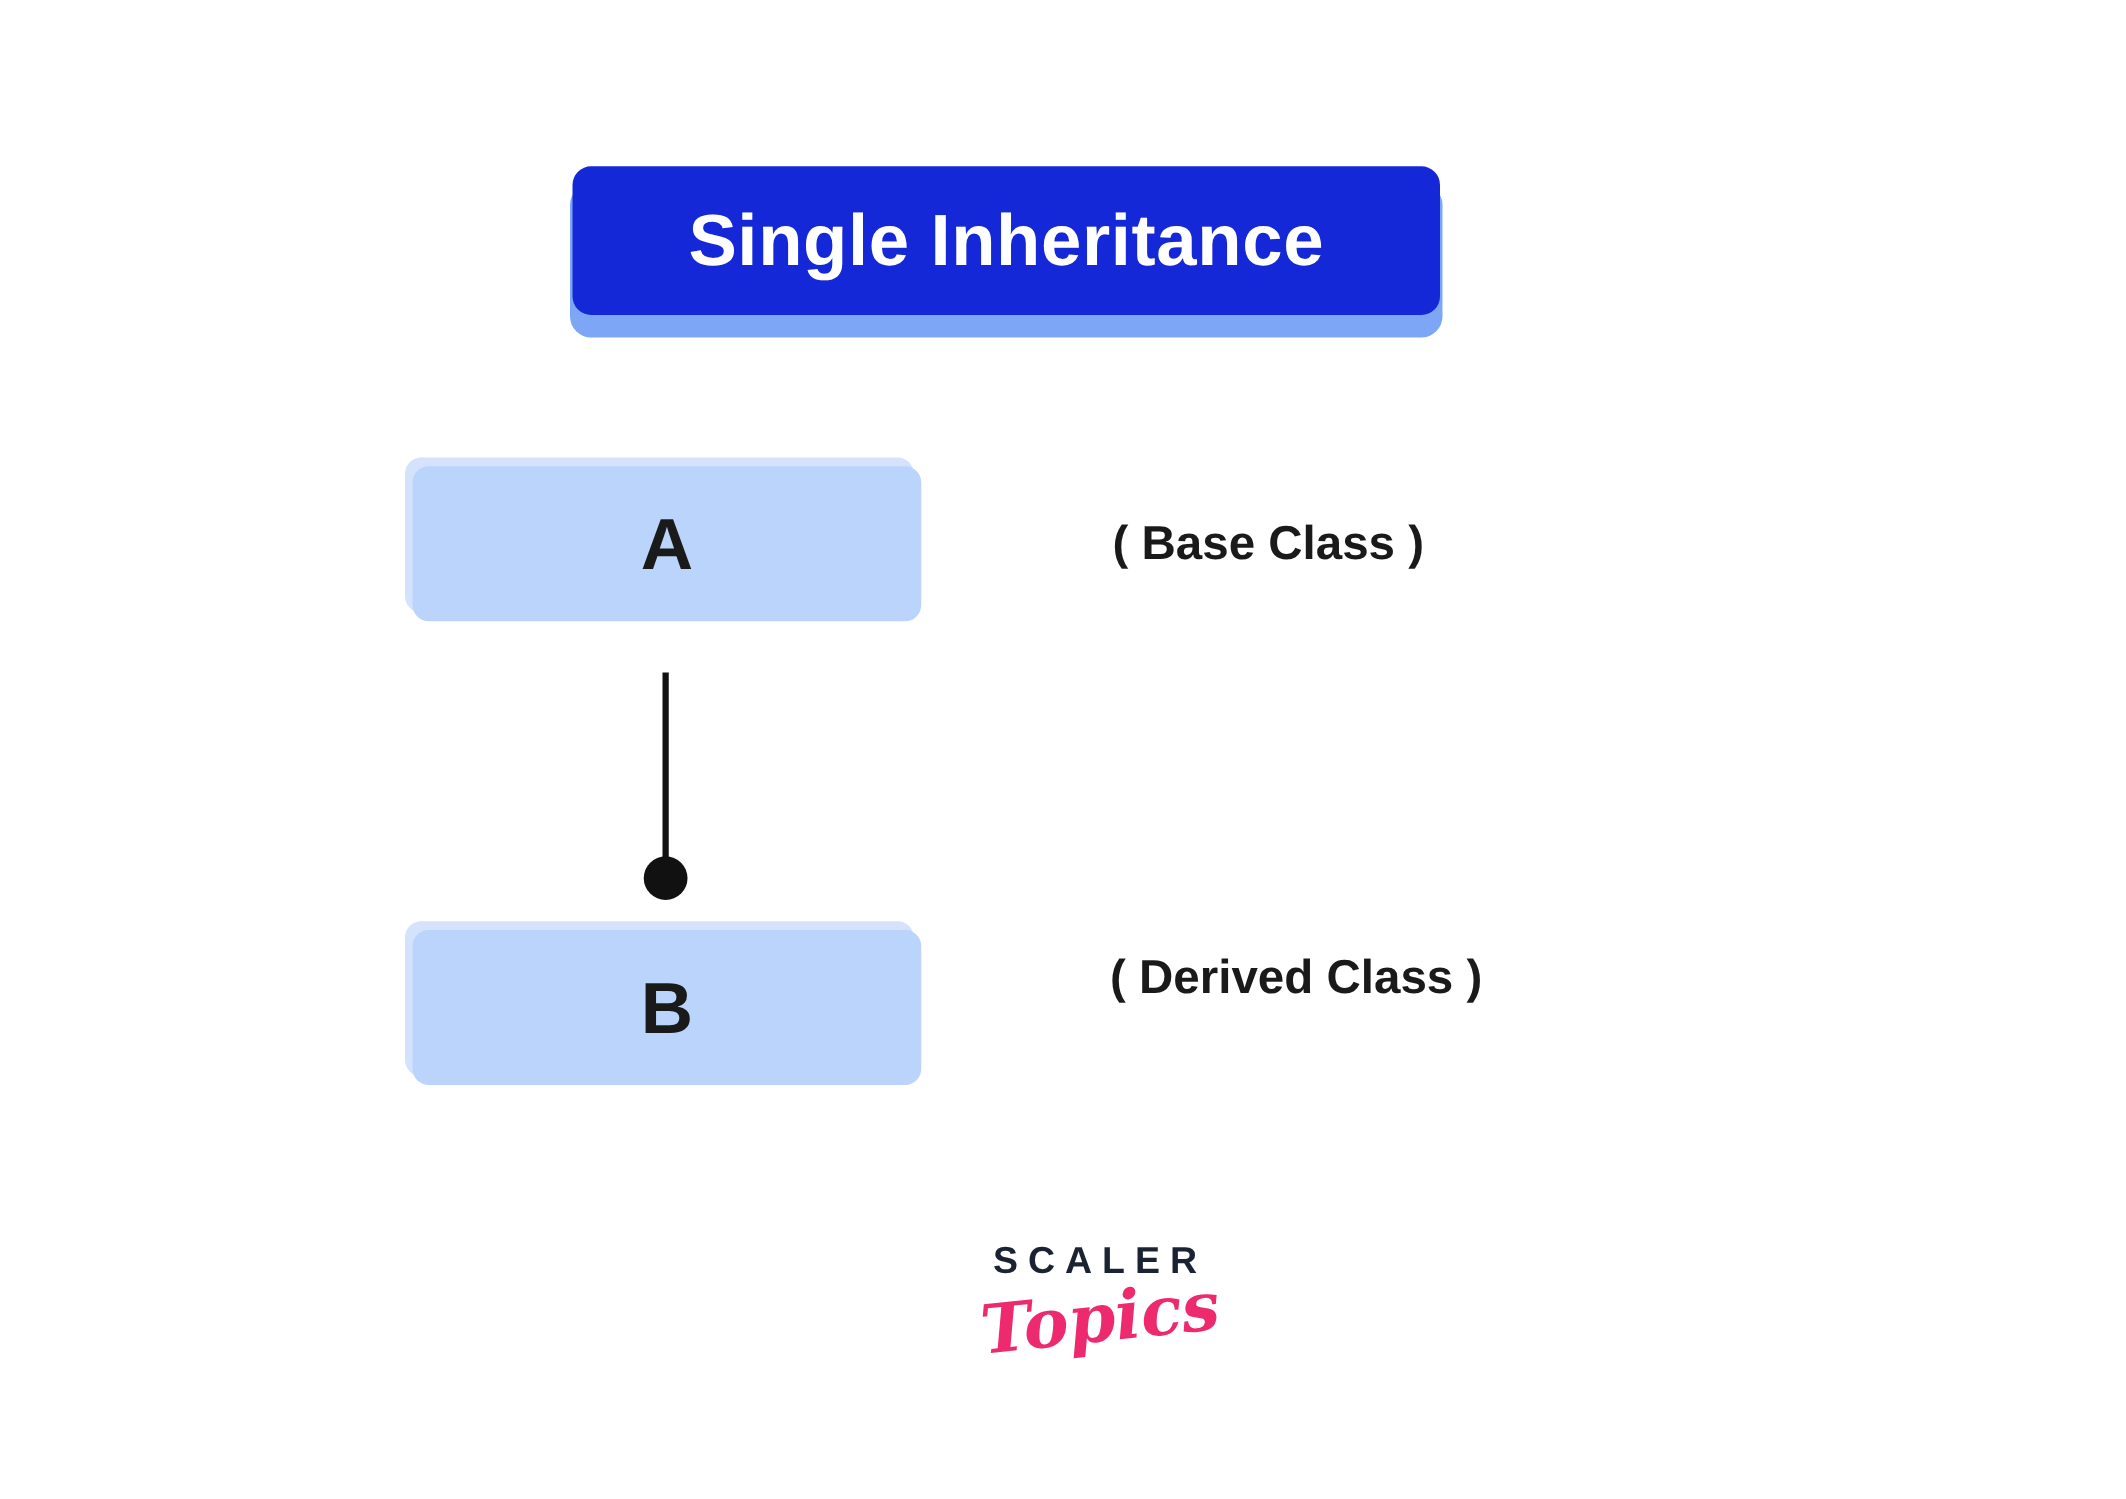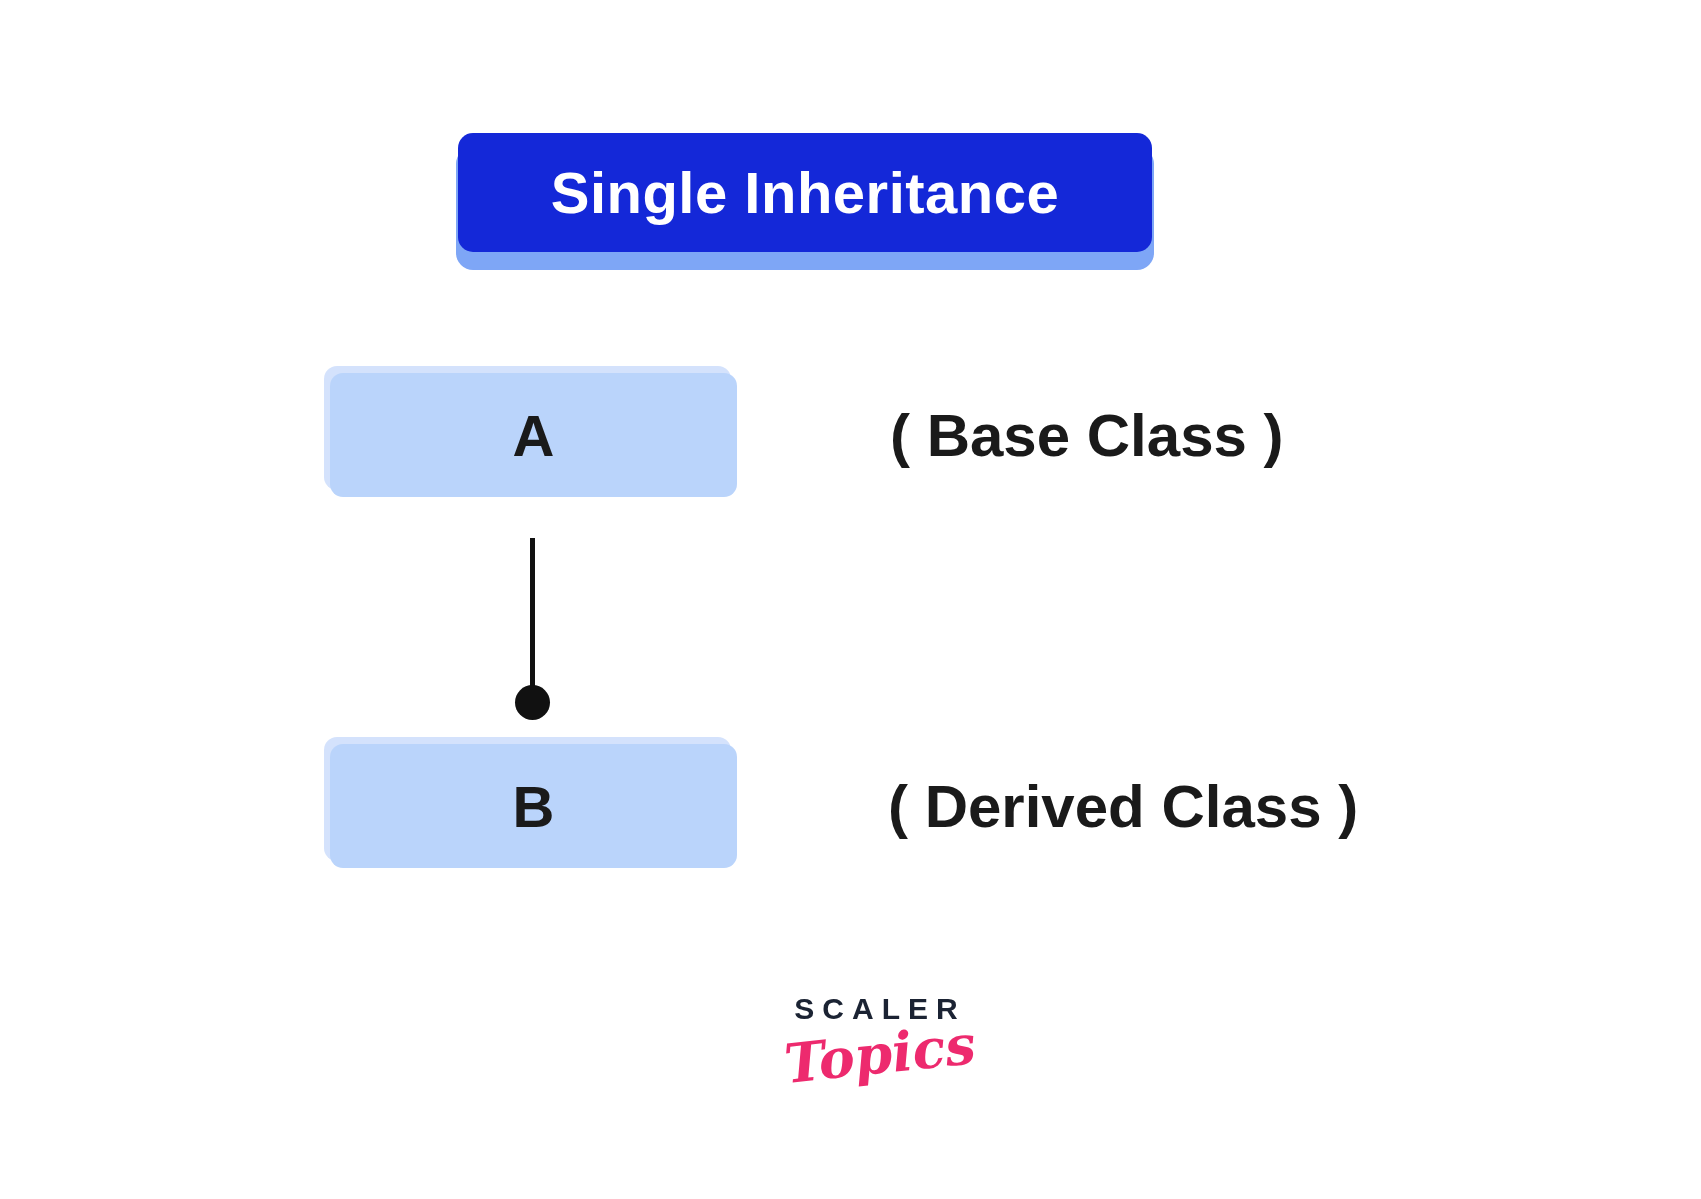--- a/index.html
+++ b/index.html
@@ -47,26 +47,26 @@
     font-size: 58px;
     font-weight: bold;
   }
 
   
   .annotation {
     position: absolute;
     height: 124px;
     display: flex; align-items: center;
     color: #1a1a1a;
-    font-size: 60px;
+    font-size: 38px;
     font-weight: bold;
     white-space: nowrap;
   }
   .annotation-base { left: 890px; top: 373px; }
-  .annotation-derived { left: 888px; top: 744px; }
+  .annotation-derived { left: 888px; top: 720px; }
 
   
   .connector-line {
     position: absolute;
     left: 530px; top: 538px;
     width: 5px; height: 150px;
     background: #111111;
   }
   .connector-dot {
     position: absolute;

